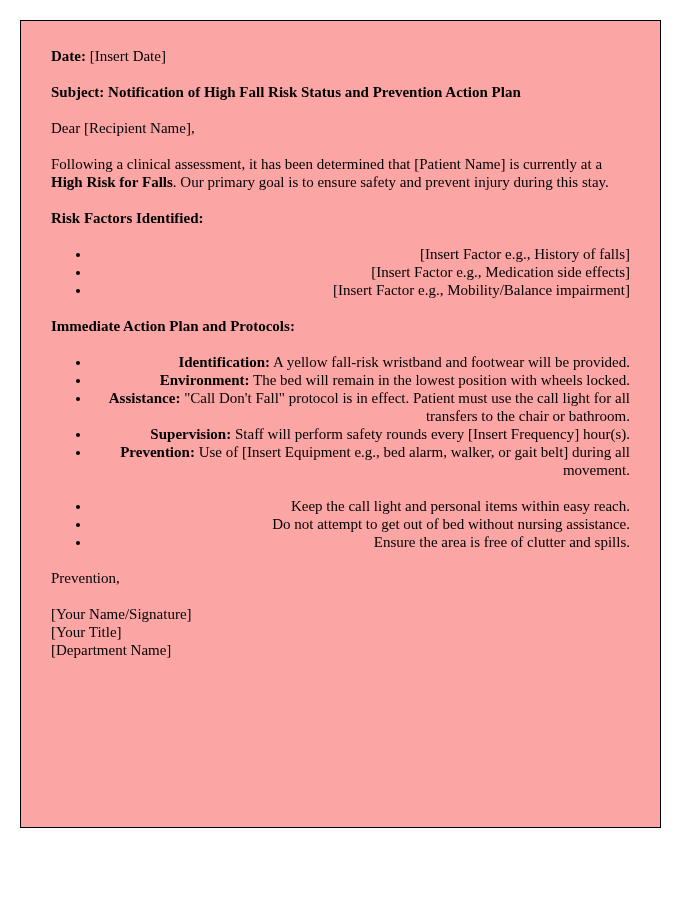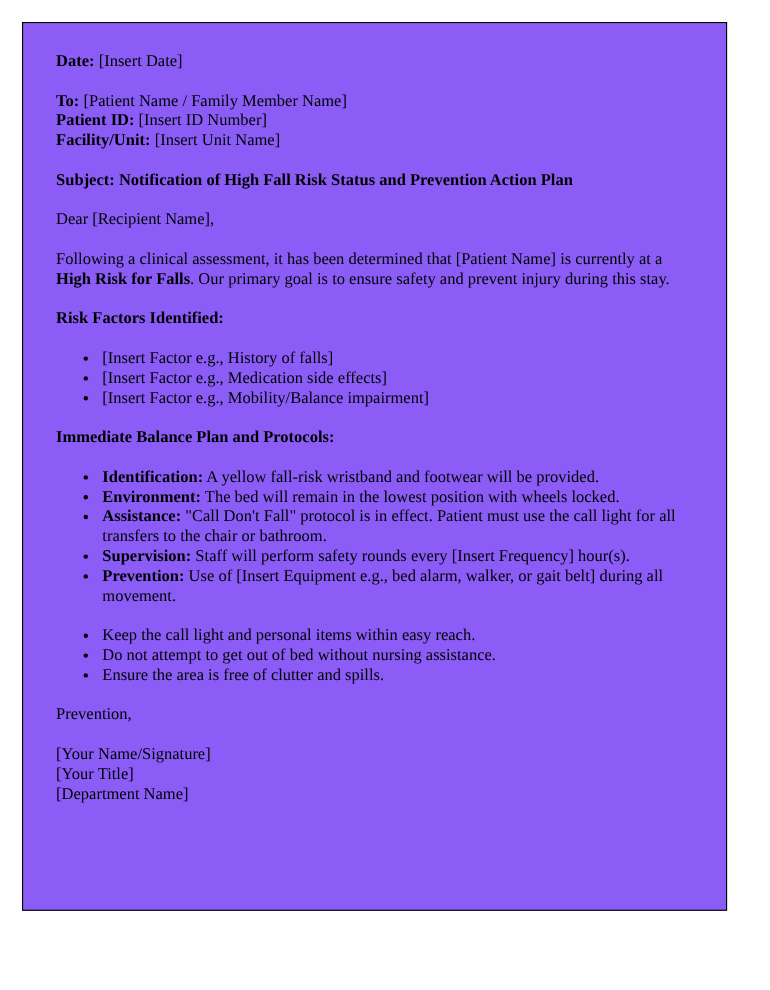--- a/index.html
+++ b/index.html
@@ -9,58 +9,53 @@
     font-family: "Liberation Serif", "DejaVu Serif", serif;
     color: #000000;
   }
   .letter {
     position: absolute; left: 20px; top: 20px;
     width: 641px; height: 808px;
     border: 1px solid #000000;
     padding: 26px 30px 0 30px;
     overflow: hidden;
     font-size: 15px; line-height: 18px;
-    background: #8b5cf6;
+    background: #fca5a5;
   }
   .letter p { margin: 0 0 18px 0; }
   .tight p { margin: 0; }
   .tight { margin: 0 0 18px 0; }
   .sig { margin: 0; }
   .sig p { margin: 0; font-family: Liberation Serif, serif; }
-  ul { margin: 0 0 18px 0; padding: 0 0 0 40px; list-style: disc; }
+  ul { margin: 0 0 18px 0; padding: 0 0 0 40px; list-style: disc; text-align: right; }
   li { margin: 0; padding-left: 2px; }
   .bold, strong, b { font-weight: bold; }
 </style>
 </head>
 <body>
 
 <div class="letter">
 
   <p><strong>Date:</strong><span> [Insert Date]</span></p>
 
-  <div class="tight">
-    <p><strong>To:</strong><span> [Patient Name / Family Member Name]</span></p>
-    <p><strong>Patient ID:</strong><span> [Insert ID Number]</span></p>
-    <p><strong>Facility/Unit:</strong><span> [Insert Unit Name]</span></p>
-  </div>
 
   <p class="bold">Subject: Notification of High Fall Risk Status and Prevention Action Plan</p>
 
   <p>Dear [Recipient Name],</p>
 
   <p><span>Following a clinical assessment, it has been determined that [Patient Name] is currently at a </span><strong>High Risk for Falls</strong><span>. Our primary goal is to ensure safety and prevent injury during this stay.</span></p>
 
   <p class="bold">Risk Factors Identified:</p>
   <ul>
     <li>[Insert Factor e.g., History of falls]</li>
     <li>[Insert Factor e.g., Medication side effects]</li>
     <li>[Insert Factor e.g., Mobility/Balance impairment]</li>
   </ul>
 
-  <p class="bold">Immediate Balance Plan and Protocols:</p>
+  <p class="bold">Immediate Action Plan and Protocols:</p>
   <ul>
     <li><strong>Identification:</strong><span> A yellow fall-risk wristband and footwear will be provided.</span></li>
     <li><strong>Environment:</strong><span> The bed will remain in the lowest position with wheels locked.</span></li>
     <li><strong>Assistance:</strong><span> "Call Don't Fall" protocol is in effect. Patient must use the call light for all transfers to the chair or bathroom.</span></li>
     <li><strong>Supervision:</strong><span> Staff will perform safety rounds every [Insert Frequency] hour(s).</span></li>
     <li><strong>Prevention:</strong><span> Use of [Insert Equipment e.g., bed alarm, walker, or gait belt] during all movement.</span></li>
   </ul>
 
   <ul>
     <li>Keep the call light and personal items within easy reach.</li>

